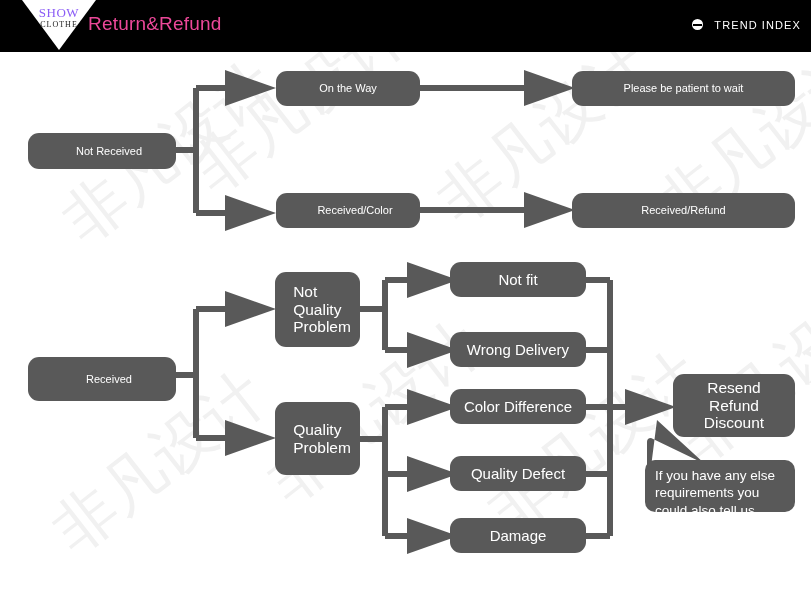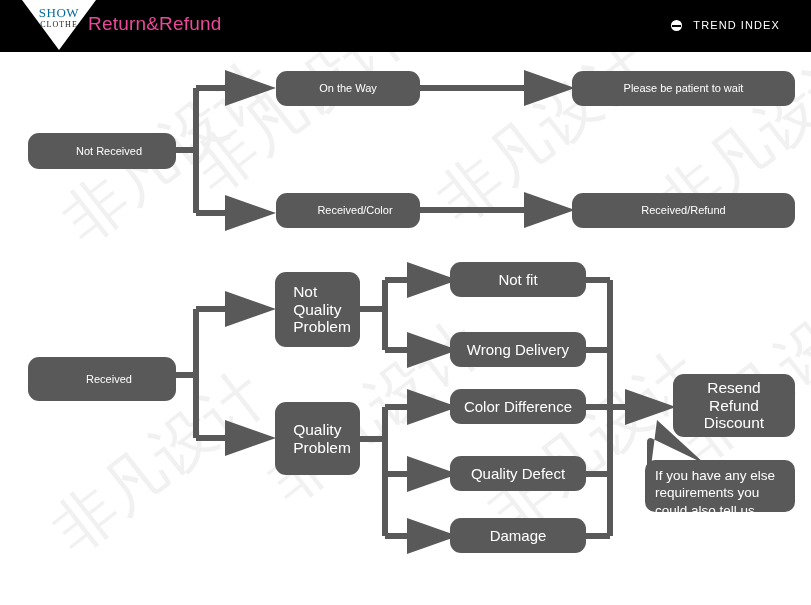--- a/index.html
+++ b/index.html
@@ -40,21 +40,21 @@
     border-right: 37px solid transparent;
     border-top: 50px solid #ffffff;
   }
   #logo-show {
     position: absolute;
     left: 0; top: 5px;
     width: 74px;
     text-align: center;
     font-size: 13px;
     letter-spacing: 0.5px;
-    color: #0369a1;
+    color: #8b5cf6;
     font-family: "Liberation Serif", "DejaVu Serif", serif;
   }
   #logo-clothe {
     position: absolute;
     left: 0; top: 20px;
     width: 74px;
     text-align: center;
     font-size: 8px;
     letter-spacing: 1px;
     color: #222222;
@@ -62,23 +62,23 @@
   }
   #header-title {
     position: absolute;
     left: 88px; top: 13px;
     font-size: 19px;
     color: #ec4899;
     letter-spacing: 0.2px;
   }
   #brand {
     position: absolute;
-    right: 31px; top: 19px;
+    right: 10px; top: 19px;
     display: flex;
-    align-items: flex-end;
+    align-items: flex-start;
     gap: 11px;
   }
   #brand-icon {
     width: 11px; height: 11px;
     border-radius: 50%;
     background: #ffffff;
     position: relative;
   }
   #brand-icon::after {
     content: "";

